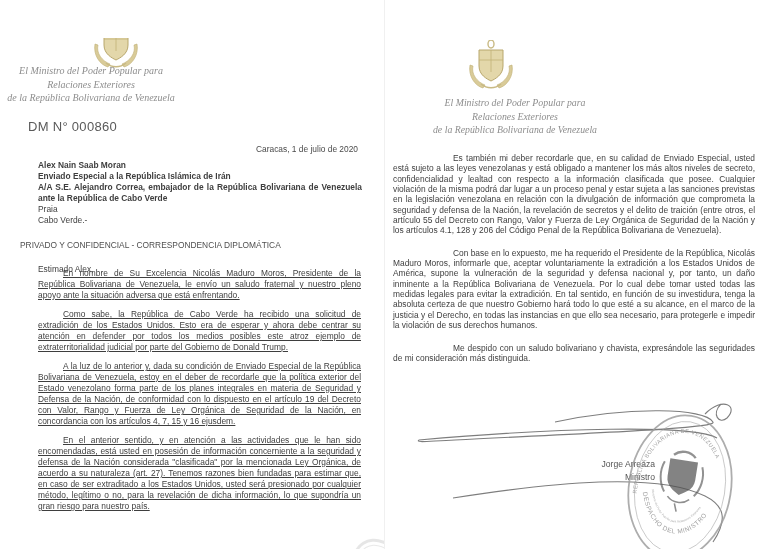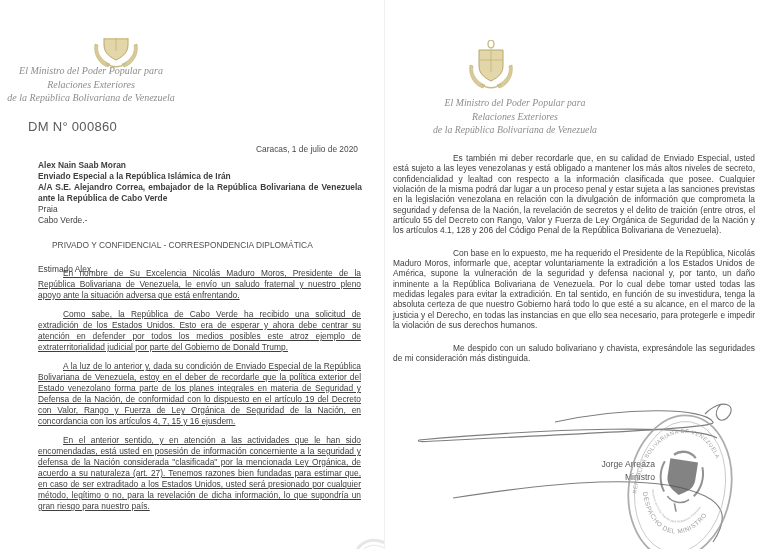--- a/index.html
+++ b/index.html
@@ -18,21 +18,21 @@
   .script1{left:-4px;top:26px;width:190px;}
   .script2{left:30px;top:58px;width:200px;font-size:9.8px;}
 
   .dm{position:absolute;left:28px;top:81px;font-size:13px;color:#5a5a5a;letter-spacing:.3px;}
   .date{position:absolute;right:27px;top:106px;font-size:8.4px;color:#4a4a4a;}
 
   .recipient{position:absolute;left:38px;top:122px;width:324px;font-size:8.4px;line-height:10.9px;}
   .recipient .b{font-weight:bold;}
   .just{text-align:justify;}
 
-  .classification{position:absolute;left:52px;top:202px;width:324px;font-size:8.4px;color:#4f4f4f;}
+  .classification{position:absolute;left:20px;top:202px;width:324px;font-size:8.4px;color:#4f4f4f;}
   .salutation{position:absolute;left:38px;top:226px;font-size:8.4px;}
 
   .bodytext{position:absolute;text-align:justify;font-size:8.4px;}
   .bodytext p{margin:0 0 8px 0;}
   .bodytext1{left:38px;top:230px;width:323px;line-height:11px;text-decoration:underline;}
   .bodytext1 p{text-indent:25px;}
   .bodytext2{left:8px;top:115px;width:362px;line-height:10.35px;}
   .bodytext2 p{margin-bottom:12px;text-indent:60px;}
 
   .signature-svg{position:absolute;left:20px;top:360px;}

